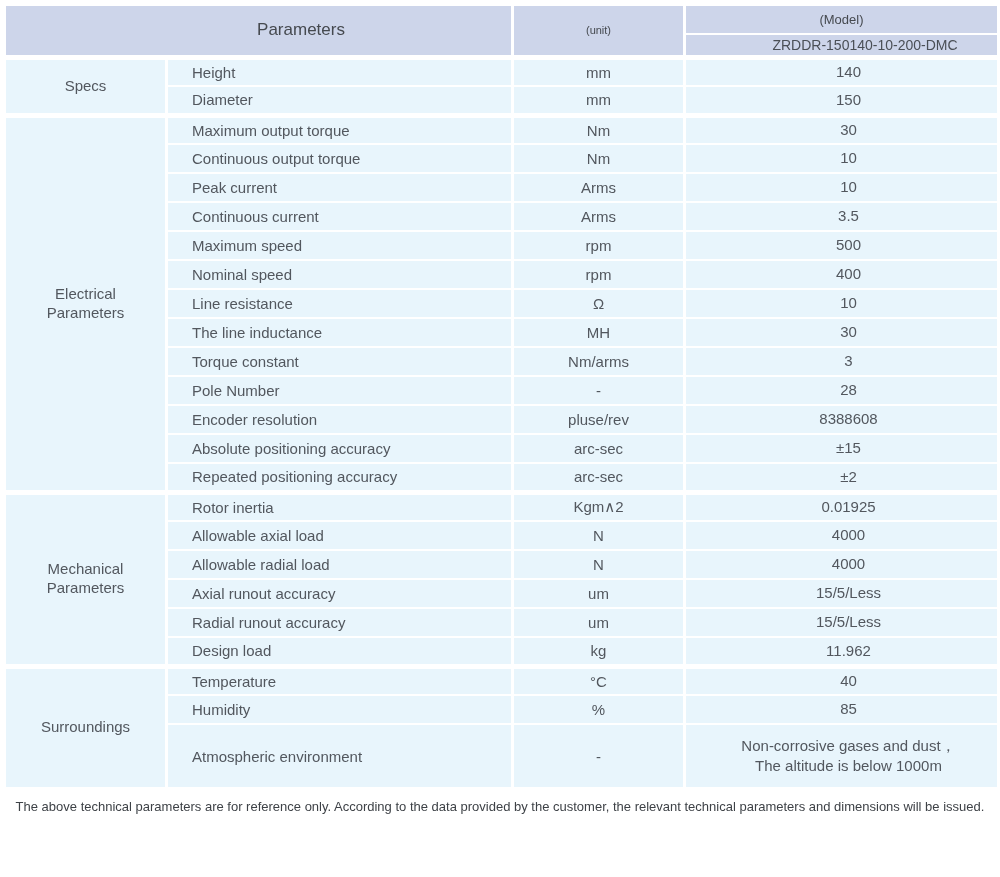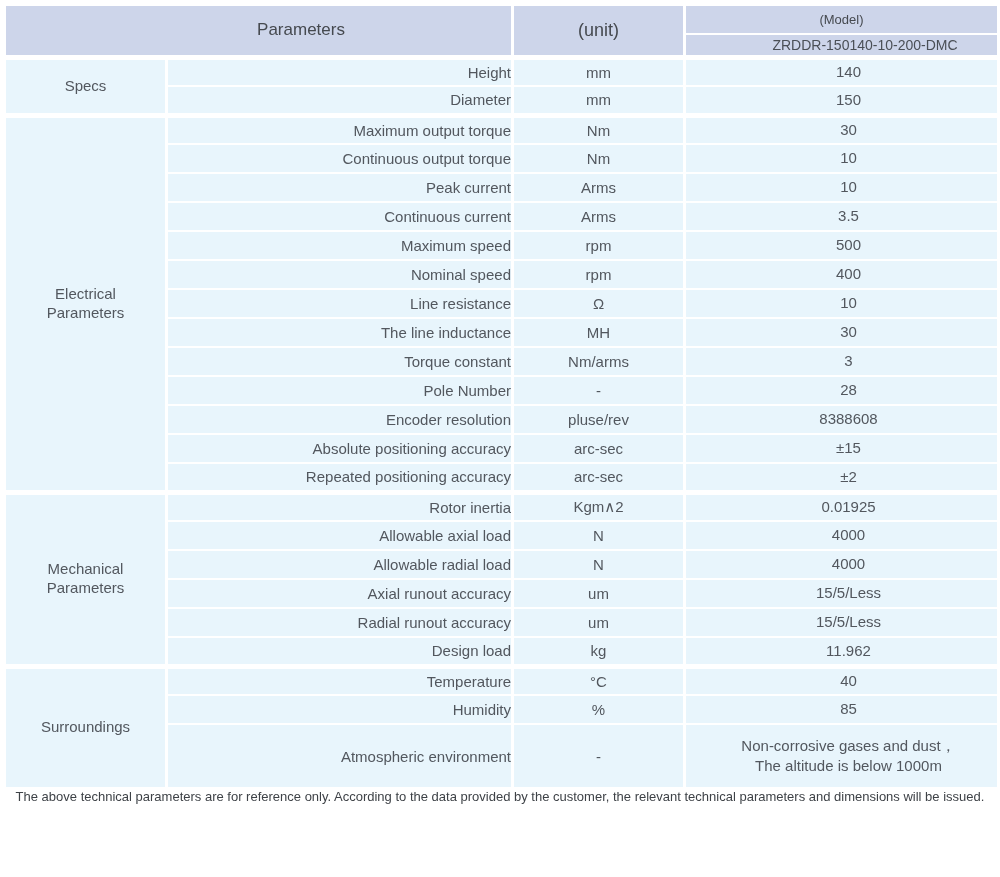--- a/index.html
+++ b/index.html
@@ -31,44 +31,45 @@
     overflow: hidden;
   }
   thead th {
     background: #cdd5ea;
     color: #45494f;
   }
   th.parameters-header {
     font-size: 17px;
     padding-left: 85px;
   }
-  th.unit-header { font-size: 18px; }
+  th.unit-header { font-size: 11px; }
   th.model-header { font-size: 13px; height: 29px; }
   th.model-value-header { font-size: 14px; height: 23px; color: #4a4f56; padding-left: 47px; }
 
   tbody td { height: 29px; }
   td.param-cell {
-    text-align: right;
+    text-align: left;
     padding-left: 24px;
     margin-top: 31px;
   }
   td.group-cell {
     white-space: pre-line;
     line-height: 1.25;
   }
   td.value-cell {
     white-space: pre-line;
     line-height: 1.35;
     padding-left: 14px;
   }
   tr.section-start td { border-top-width: 5px; }
   tbody tr:last-child td { height: 64px; }
 
   .footer-note {
     width: 1000px;
+    margin-top: 10px;
     font-size: 13px;
     color: #3e4247;
     text-align: center;
     white-space: nowrap;
   }
 </style>
 </head>
 <body>
 
 <div class="page">

